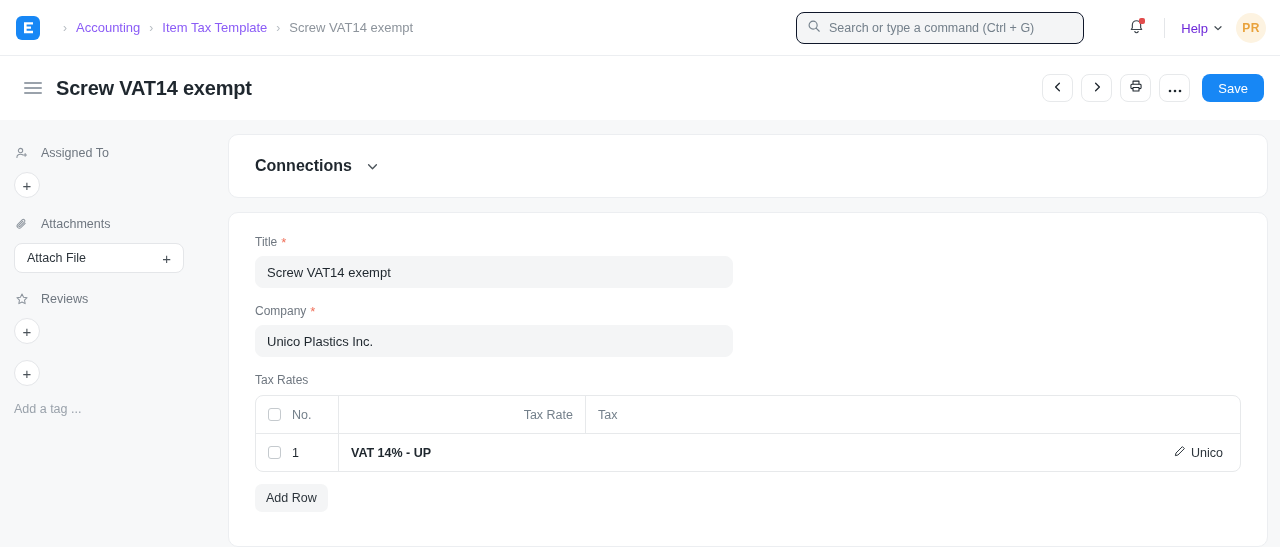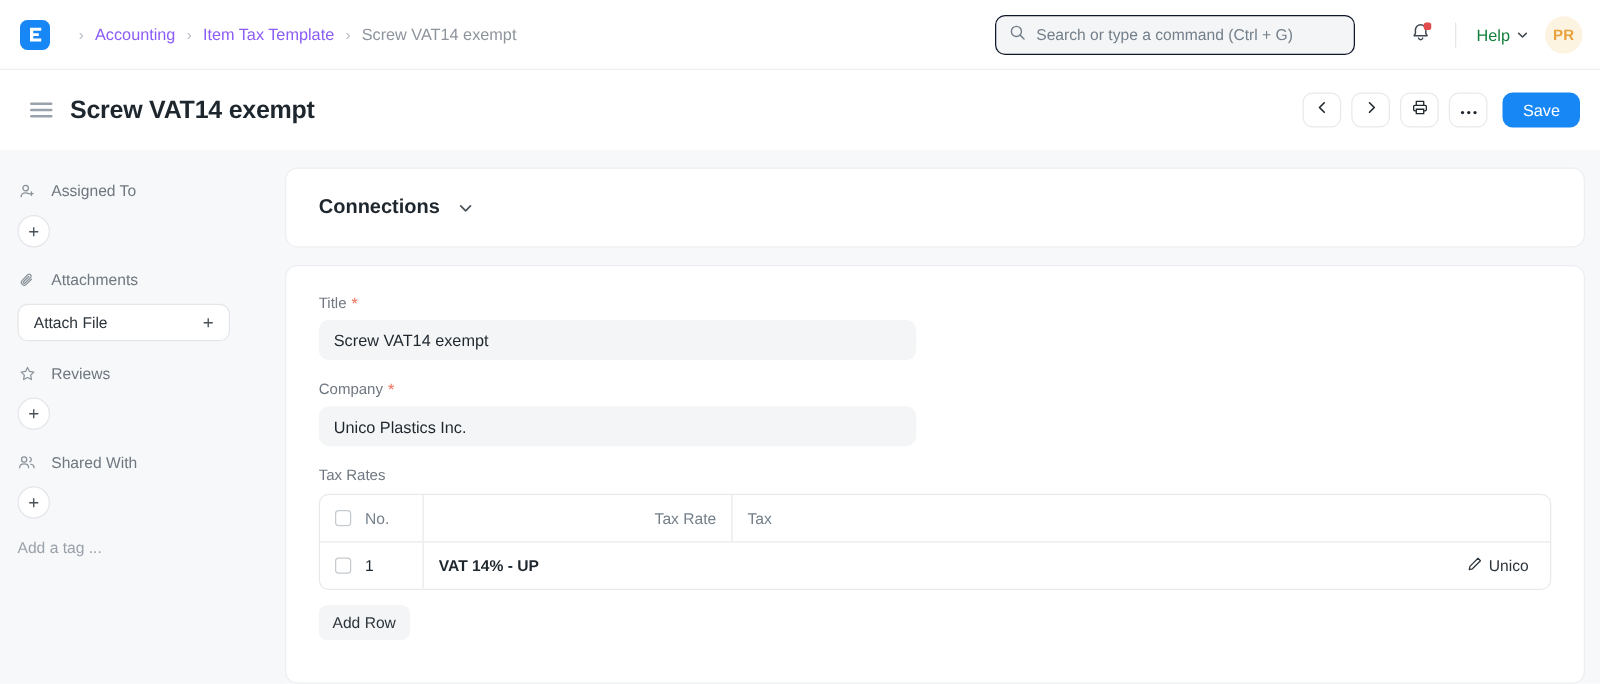--- a/index.html
+++ b/index.html
@@ -68,21 +68,21 @@
   .bell-dot {
     position: absolute; top: 6px; right: 7px;
     width: 6px; height: 6px; border-radius: 2px;
     background: #e24c4c;
   }
   .nav-divider {
     width: 1px; height: 20px; background: #e4e6e9; margin: 0 12px;
   }
   .help-btn {
     display: flex; align-items: center; gap: 5px;
-    font-size: 13px; color: #15803d; cursor: pointer;
+    font-size: 13px; color: #6d28d9; cursor: pointer;
     padding: 4px 4px;
   }
   .avatar {
     width: 30px; height: 30px; border-radius: 50%;
     background: #fdf3e1;
     color: #e9a23b;
     font-size: 12px; font-weight: 600;
     display: flex; align-items: center; justify-content: center;
     margin-left: 9px; letter-spacing: .3px;
     cursor: pointer;
@@ -382,30 +382,20 @@
           <svg width="14" height="14" viewBox="0 0 16 16" fill="none" aria-hidden="true">
             <path d="M8 2.2l1.8 3.7 4 .6-2.9 2.8.7 4L8 11.4l-3.6 1.9.7-4L2.2 6.5l4-.6z" stroke="#8b939c" stroke-width="1.15" stroke-linejoin="round"></path>
           </svg>
         </span>
         <span>Reviews</span>
       </div>
       <div class="plus-circle">+</div>
     </div>
 
     <div class="side-section">
-      <div class="side-head">
-        <span class="sico">
-          <svg width="15" height="14" viewBox="0 0 17 16" fill="none" aria-hidden="true">
-            <circle cx="6" cy="5.2" r="2.4" stroke="#8b939c" stroke-width="1.15"></circle>
-            <path d="M1.9 12.8c0-2.2 1.8-3.5 4.1-3.5s4.1 1.3 4.1 3.5" stroke="#8b939c" stroke-width="1.15" stroke-linecap="round"></path>
-            <path d="M11.2 3.2a2.3 2.3 0 0 1 0 4.2M12.2 9.6c1.7.3 2.9 1.4 2.9 3.2" stroke="#8b939c" stroke-width="1.15" stroke-linecap="round"></path>
-          </svg>
-        </span>
-        <span>Shared With</span>
-      </div>
       <div class="plus-circle">+</div>
     </div>
 
     <div class="side-section">
       <div class="tag-add">Add a tag ...</div>
     </div>
   </aside>
 
   <main class="main">
 

